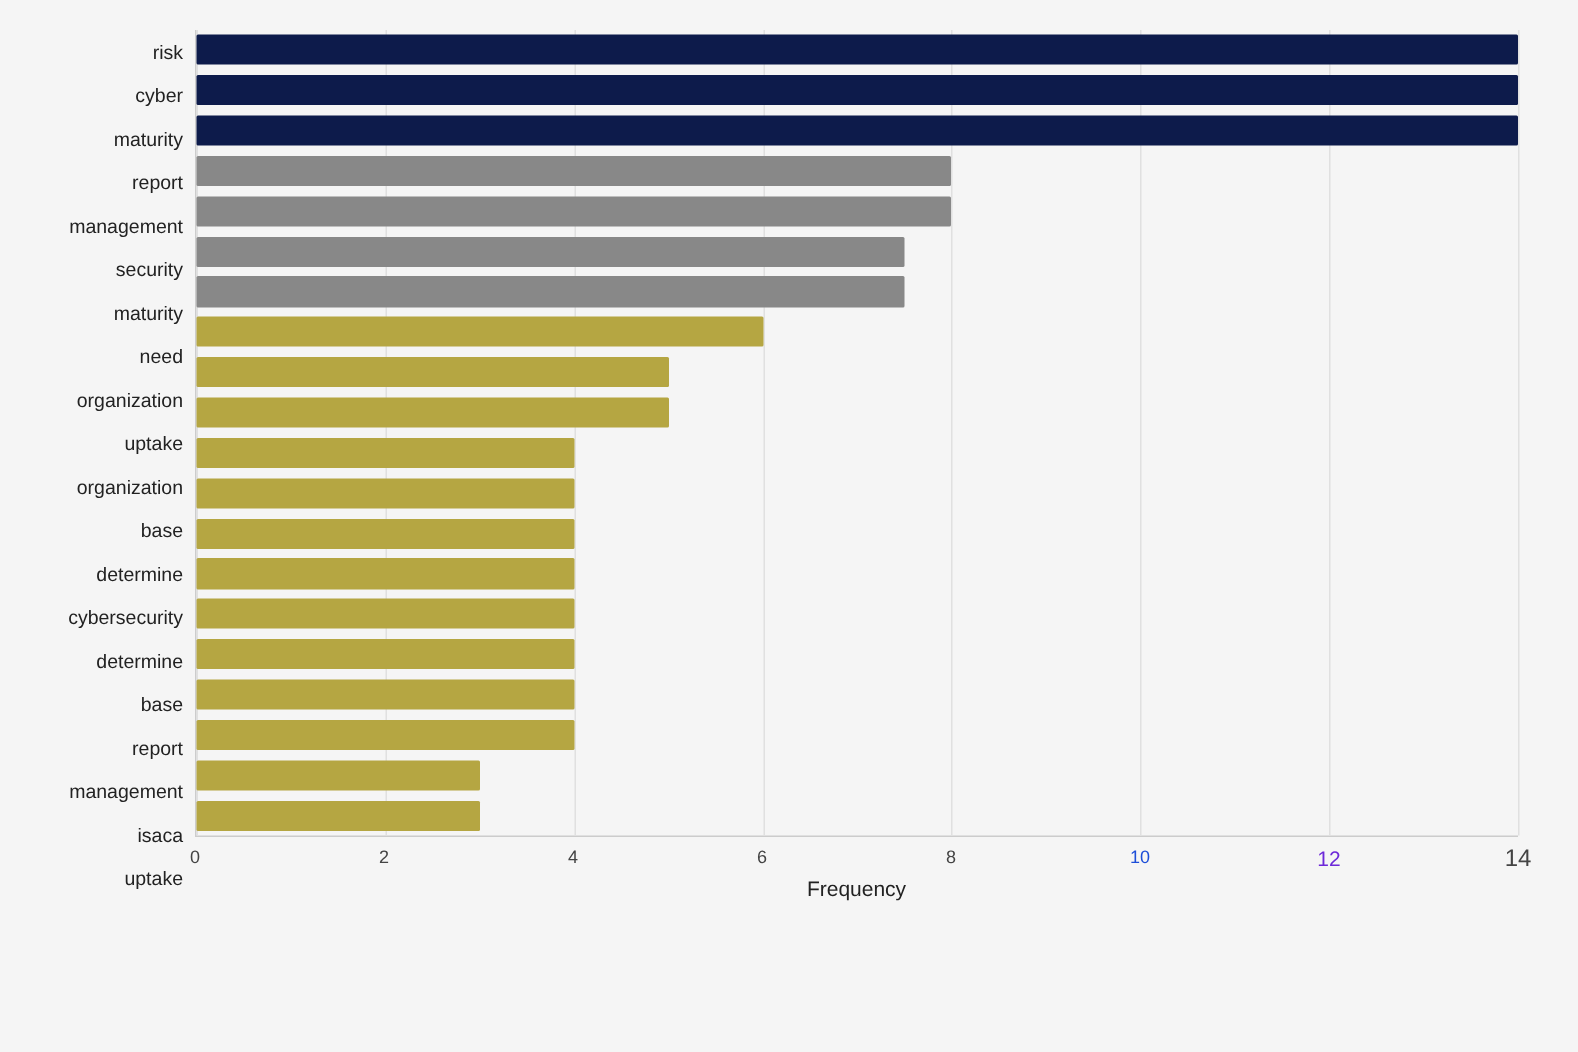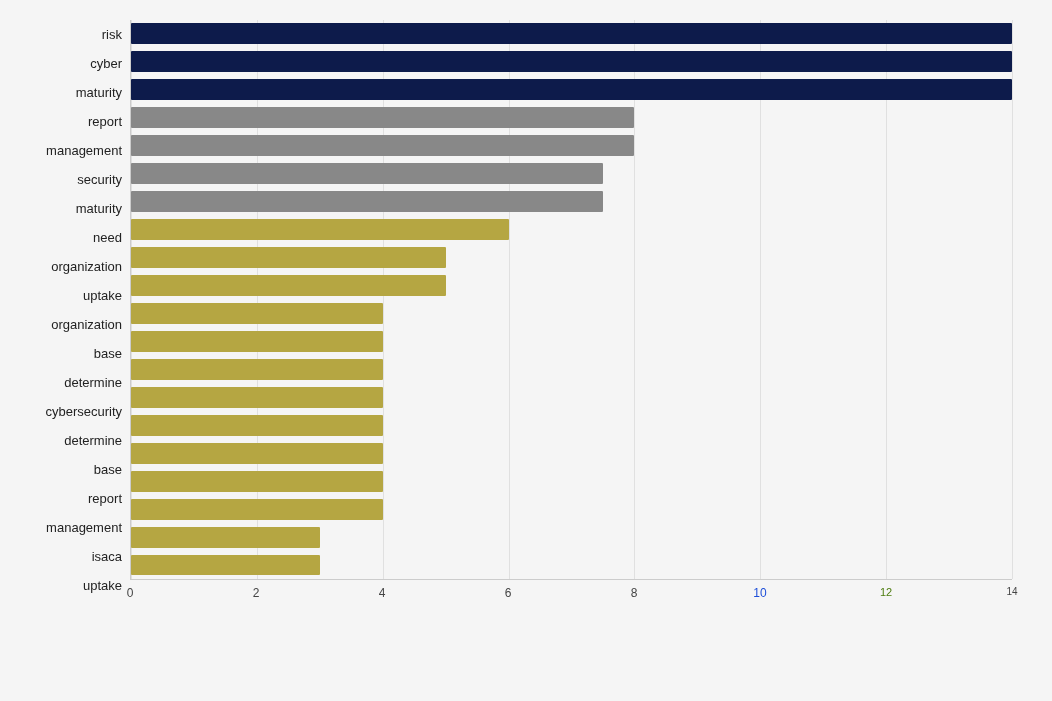--- a/index.html
+++ b/index.html
@@ -192,18 +192,19 @@
             <div class="bar" style="width: 21.4286%; background-color: rgb(181, 166, 66); height: 75%; margin: auto 0px;"></div>
           </div>
         </div>
       <div class="x-axis" id="x-axis" style="position: relative; height: 20px;">
           <div style="position: absolute; left: 0%; transform: translateX(-50%); font-size: 12px; color: rgb(68, 68, 68);">0</div>
           <div style="position: absolute; left: 14.2857%; transform: translateX(-50%); font-size: 12px; color: rgb(68, 68, 68);">2</div>
           <div style="position: absolute; left: 28.5714%; transform: translateX(-50%); font-size: 12px; color: rgb(68, 68, 68);">4</div>
           <div style="position: absolute; left: 42.8571%; transform: translateX(-50%); font-size: 12px; color: rgb(68, 68, 68);">6</div>
           <div style="position: absolute; left: 57.1429%; transform: translateX(-50%); font-size: 12px; color: rgb(68, 68, 68);">8</div>
           <div style="position: absolute; left: 71.4286%; transform: translateX(-50%); font-size: 12px; color: #1d4ed8;">10</div>
-          <div style="position: absolute; left: 85.7143%; transform: translateX(-50%); font-size: 11px; color: #4d7c0f;">12</div>
-          <div style="position: absolute; left: 100%; transform: translateX(-50%); font-size: 10px; color: rgb(68, 68, 68);">14</div>
+          <div style="position: absolute; left: 85.7143%; transform: translateX(-50%); font-size: 14px; color: #6d28d9;">12</div>
+          <div style="position: absolute; left: 100%; transform: translateX(-50%); font-size: 16px; color: rgb(68, 68, 68);">14</div>
         </div>
+      <div class="x-axis-label">Frequency</div>
     </div>
   </div>
 </div>
 
 </body></html>

